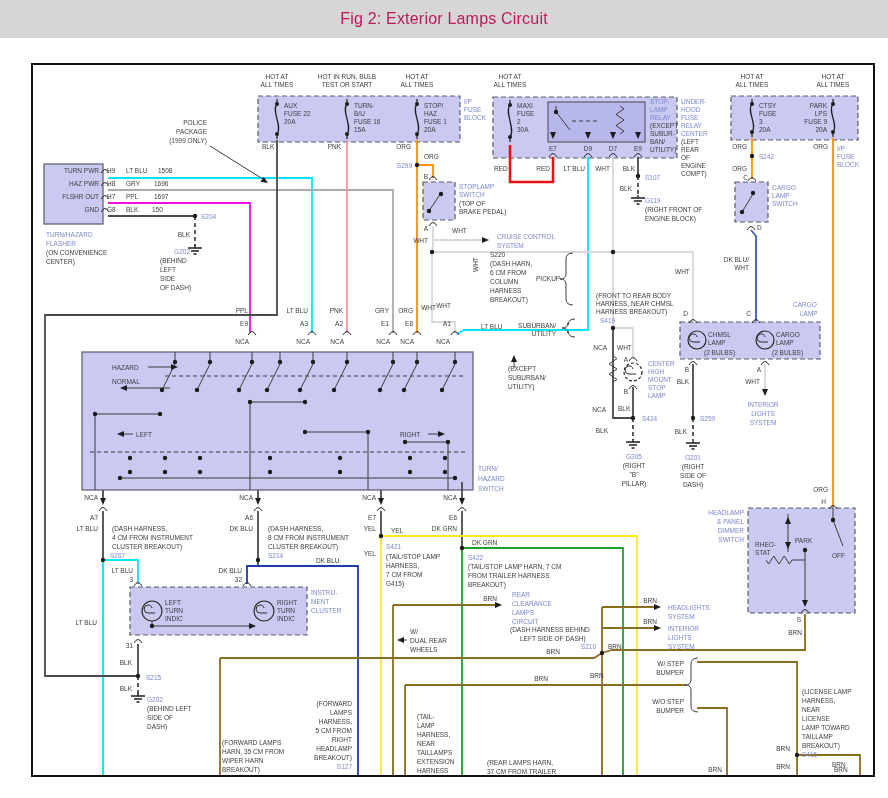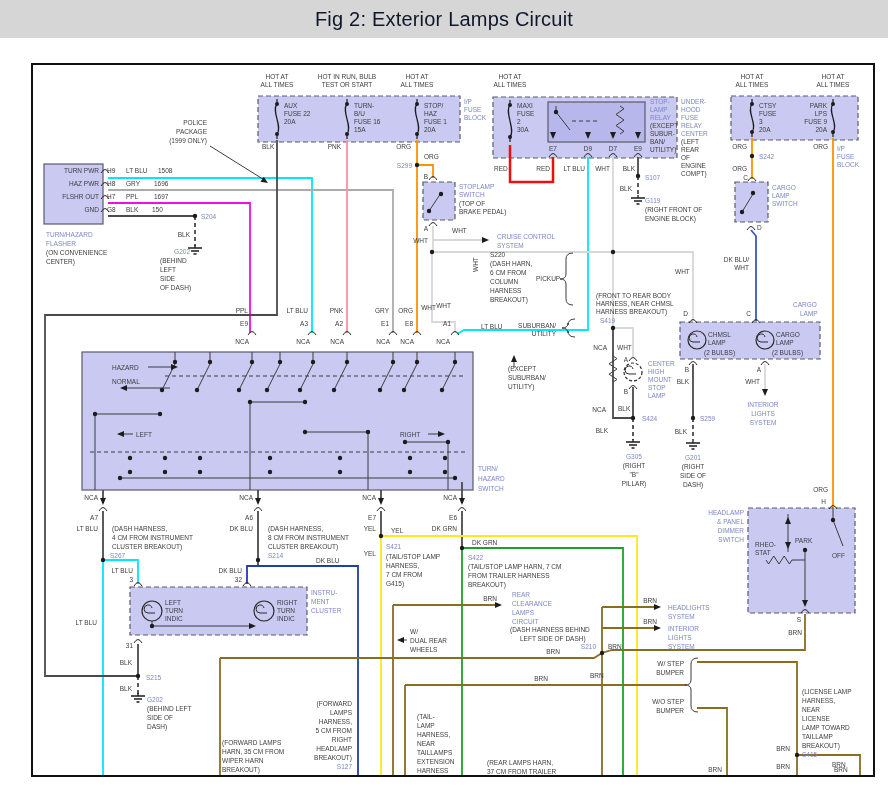--- a/index.html
+++ b/index.html
@@ -1,19 +1,19 @@
 <!DOCTYPE html>
 <html><head>
 <meta charset="utf-8">
 <style>
   html,body{margin:0;padding:0;background:#fff;font-family:"Liberation Sans",sans-serif;}
   .page{position:relative;width:888px;height:798px;background:#fff;overflow:hidden;}
   .titlebar{position:absolute;left:0;top:0;width:888px;height:38px;background:#d6d6d6;
     display:flex;align-items:center;justify-content:center;}
-  .titlebar span{font-size:20px;color:#0f172a;letter-spacing:.2px;}
+  .titlebar span{font-size:16px;color:#be185d;letter-spacing:.2px;}
   svg{position:absolute;left:0;top:0;}
   text{font-family:"Liberation Sans",sans-serif;}
 </style>
 </head>
 <body>
 
 <div class="page">
   <div class="titlebar">
     <span>Fig 2: Exterior Lamps Circuit</span>
   </div>

